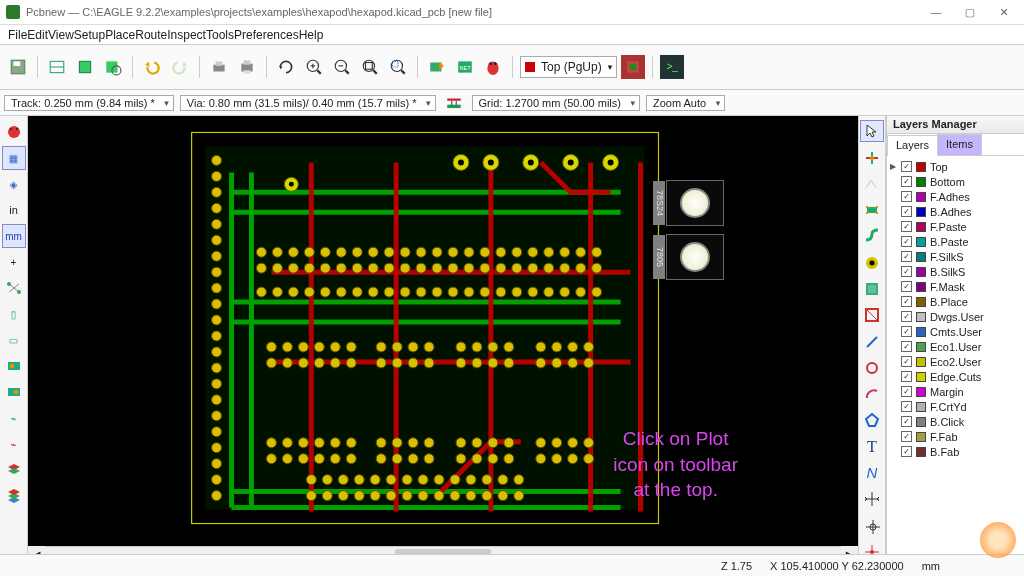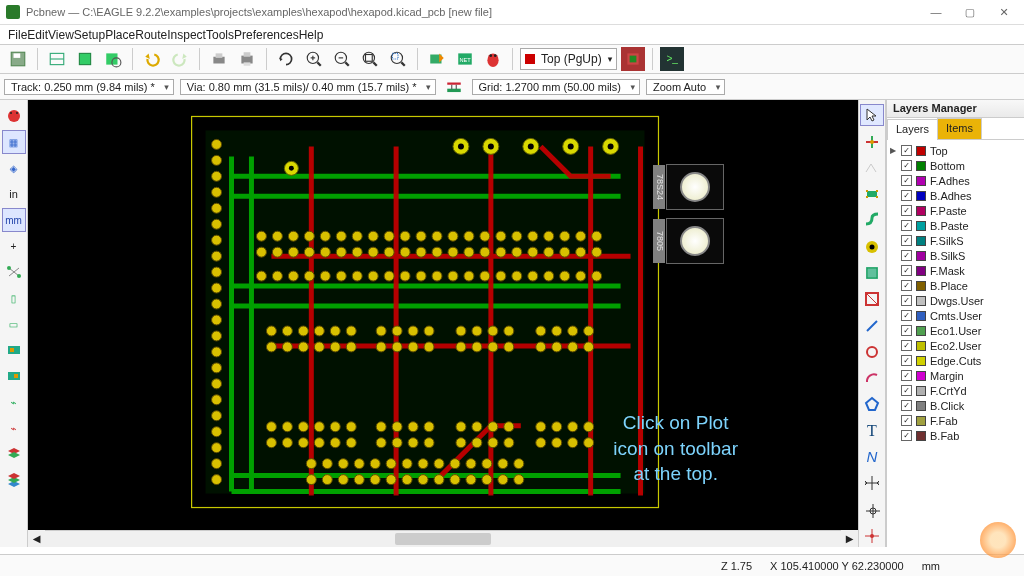--- a/index.html
+++ b/index.html
@@ -3,21 +3,21 @@
 <meta charset="utf-8">
 <style>
 * { margin:0; padding:0; box-sizing:border-box; font-family:"Segoe UI",Tahoma,sans-serif; }
 body { width:1024px; height:576px; background:#fff; overflow:hidden; font-size:11px; color:#222; position:relative; }
 .titlebar { height:24px; background:#fff; border-bottom:1px solid #ddd; display:flex; align-items:center; padding:12px 6px; gap:6px; }
 .titlebar .app-icon { width:14px; height:14px; background:#2a7a2a; border-radius:2px; }
 .titlebar .title { font-size:11px; color:#666; flex:1; }
 .titlebar .winbtn { width:28px; height:20px; display:flex; align-items:center; justify-content:center; font-size:11px; color:#666; }
 .menubar { height:19px; display:flex; align-items:center; gap:0; padding:0 8px; font-size:12px; }
 .menubar span { cursor:default; }
-.toolbar { height:30px; border-top:1px solid #ccc; border-bottom:1px solid #ccc; display:flex; align-items:center; gap:4px; padding:0 6px; background:#fafafa; }
+.toolbar { height:46px; border-top:1px solid #ccc; border-bottom:1px solid #ccc; display:flex; align-items:center; gap:4px; padding:0 6px; background:#fafafa; }
 .tb-btn { width:24px; height:24px; display:flex; align-items:center; justify-content:center; border:1px solid transparent; font-size:14px; }
 .tb-btn svg { width:18px; height:18px; }
 .tb-sep { width:1px; height:22px; background:#ccc; margin:0 3px; }
 .layer-select { height:22px; border:1px solid #aaa; display:flex; align-items:center; padding:0 4px; gap:6px; background:#fff; font-size:12px; min-width:90px;}
 .layer-sw { width:10px; height:10px; background:#c00; }
 .secondbar { height:26px; border-bottom:1px solid #ccc; display:flex; align-items:center; gap:6px; padding:0 4px; background:#fafafa; font-size:12px;}
 .dropdown { height:16px; border:1px solid #aaa; display:flex; align-items:center; padding:0 18px 0 6px; background:#fff; position:relative; font-size:11px; }
 .dropdown::after { content:"▾"; position:absolute; right:4px; font-size:9px; color:#555; }
 .main { display:flex; height:447px; }
 .left-tools { width:28px; background:#f5f5f5; border-right:1px solid #ccc; display:flex; flex-direction:column; align-items:center; gap:2px; padding-top:4px;}
@@ -27,30 +27,30 @@
 .canvas { flex:1; background:#000; overflow:hidden; position:relative; }
 .hscroll { height:17px; display:flex; align-items:center; background:#f0f0f0;}
 .hscroll .track { flex:1; height:17px; background:#f0f0f0; position:relative; border-top:1px solid #ccc;}
 .hscroll .thumb { position:absolute; left:44%; width:12%; height:12px; top:2px; background:#ccc; border-radius:2px;}
 .hscroll .arr { width:17px; text-align:center; font-size:10px;}
 .right-tools { width:28px; background:#f5f5f5; border-left:1px solid #ccc; border-right:1px solid #ccc; display:flex; flex-direction:column; align-items:center; gap:4px; padding-top:4px;}
 .rt-btn { width:24px; height:24px; display:flex; align-items:center; justify-content:center; }
 .layers-panel { width:138px; background:#fff; border-left:1px solid #ccc; display:flex; flex-direction:column;}
 .lp-title { height:18px; background:linear-gradient(#f8f8f8,#eaeaea); border-bottom:1px solid #ccc; font-size:11px; padding:2px 6px; font-weight:bold;}
 .lp-tabs { display:flex; height:22px; border-bottom:1px solid #ccc; font-size:11px;}
-.lp-tab { padding:3px 8px; border:1px solid #ccc; border-bottom:none; background:#eab308; margin-right:-1px;}
+.lp-tab { padding:3px 8px; border:1px solid #ccc; border-bottom:none; background:#c4b5fd; margin-right:-1px;}
 .lp-tab.active { background:#fff; position:relative; top:1px;}
 .layer-list { flex:1; overflow:auto; padding:3px 2px;}
 .layer-row { display:flex; align-items:center; gap:4px; font-size:11px; height:15px;}
 .layer-row .tri { width:8px; font-size:8px; color:#555; text-align:center;}
 .layer-row .cb { width:11px; height:11px; border:1px solid #666; background:#fff; display:flex; align-items:center; justify-content:center; font-size:8px; color:#222;}
 .layer-row .sw { width:10px; height:10px; border:1px solid #444;}
 .statusbar { position:absolute; left:0; right:0; bottom:0; height:22px; border-top:1px solid #ccc; display:flex; align-items:center; font-size:11px; background:#fafafa; gap:18px; padding:0 16px;}
 .statusbar .spacer { flex:1; }
-.overlay-text { position:absolute; right:120px; top:310px; color:#7dd3fc; font-size:19px; text-align:center; line-height:1.35; font-family:Georgia,serif;}
+.overlay-text { position:absolute; right:120px; top:310px; color:#d946ef; font-size:19px; text-align:center; line-height:1.35; font-family:Georgia,serif;}
 .corner-logo { position:absolute; right:8px; bottom:18px; width:36px; height:36px; border-radius:50%; background:radial-gradient(circle,#ffd9a0 30%,#ff9030 70%); opacity:.7;}
 .mech { position:absolute; border:1px solid #666; display:flex; align-items:center; justify-content:center;}
 .mech .circ { width:30px; height:30px; border-radius:50%; background:radial-gradient(circle,#fff,#e8e8c0); border:2px solid #888;}
 .mech .lbl { position:absolute; left:-14px; top:0; bottom:0; width:12px; background:#808080; color:#e0e0e0; font-size:9px; writing-mode:vertical-rl; text-align:center;}
 </style>
 </head>
 <body>
 
 <div class="titlebar">
   <div class="app-icon"></div>

